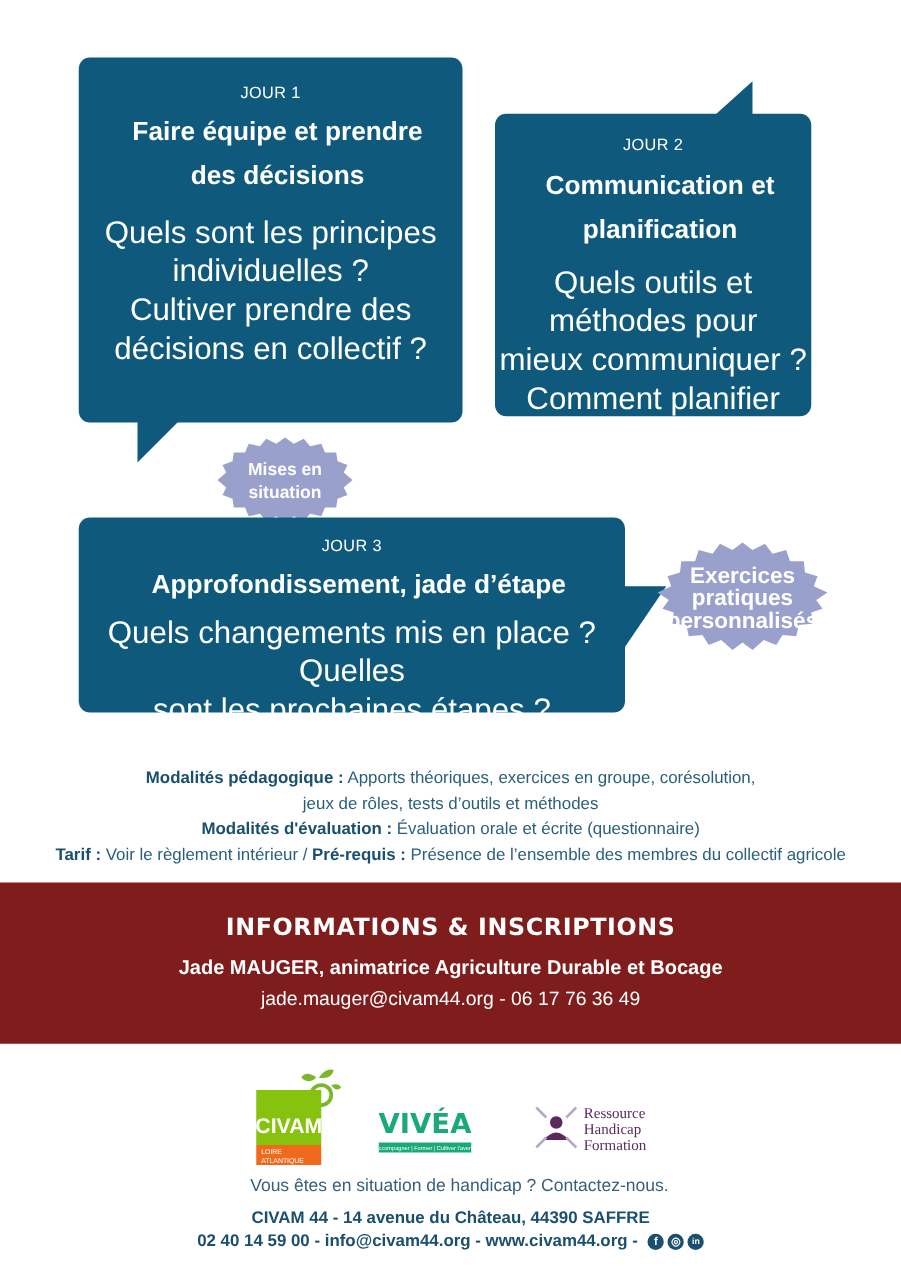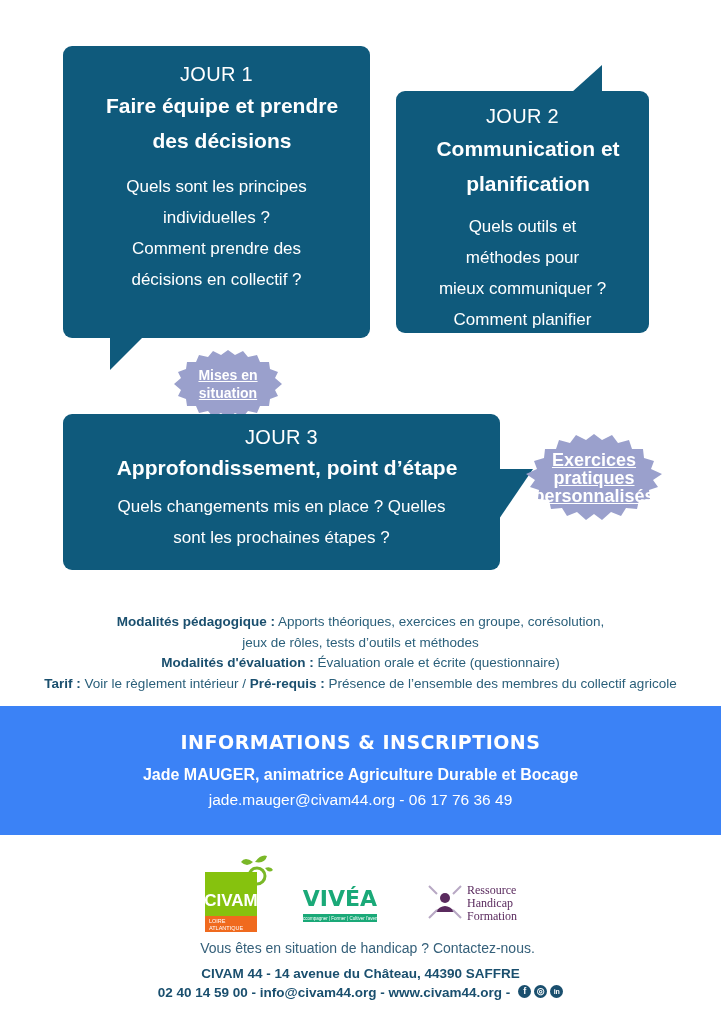--- a/index.html
+++ b/index.html
@@ -4,88 +4,88 @@
 <style>
   * { box-sizing: border-box; margin: 0; padding: 0; }
   html, body { width: 721px; height: 1024px; background: #ffffff; overflow: hidden; }
   body { position: relative; font-family: "Liberation Sans", sans-serif; color: #1f5a78; }
 
   .bubble {
     position: absolute; background: #0f5a7c; color: #ffffff; border-radius: 9px;
     text-align: center;
   }
   .bubble .tail { position: absolute; width: 0; height: 0; }
-  .bubble .day { font-size: 20px; letter-spacing: 0.3px; }
+  .bubble .day { font-size: 13px; letter-spacing: 0.3px; }
   .bubble .title { font-weight: bold; font-size: 21px; line-height: 35px; padding-left: 11px; }
-  .bubble .q { font-size: 17px; line-height: 31px; }
+  .bubble .q { font-size: 25px; line-height: 31px; }
 
   #b1 { left: 63px; top: 46px; width: 307px; height: 292px; padding-top: 18px; }
   #b1 .tail { left: 47px; bottom: -32px; border-top: 33px solid #0f5a7c; border-right: 33px solid transparent; border-left: 0 solid transparent; }
   #b1 .day { line-height: 20px; margin-bottom: 4px; }
   #b1 .title { margin-bottom: 13px; }
 
   #b2 { left: 396px; top: 91px; width: 253px; height: 242px; padding-top: 14px; }
   #b2 .tail { right: 47px; top: -26px; border-bottom: 27px solid #0f5a7c; border-left: 30px solid transparent; }
   #b2 .day { line-height: 22px; margin-bottom: 4px; }
   #b2 .title { margin-bottom: 10px; }
 
   #b3 { left: 63px; top: 414px; width: 437px; height: 156px; padding-top: 13px; }
   #b3 .tail { right: -33px; top: 55px; border-left: 34px solid #0f5a7c; border-top: 0 solid transparent; border-bottom: 50px solid transparent; }
   #b3 .day { line-height: 20px; margin-bottom: 3px; }
   #b3 .title { margin-bottom: 6px; }
 
   .seal {
     position: absolute; display: flex; align-items: center; justify-content: center;
-    text-align: center; color: #ffffff; font-weight: bold; font-size: 14px; line-height: 18px; text-decoration: underline;
+    text-align: center; color: #ffffff; font-weight: bold; font-size: 14px; line-height: 18px;
   }
   .seal svg { position: absolute; left: 0; top: 0; }
   .seal span { position: relative; z-index: 1; }
   #seal1 { left: 173px; top: 348px; width: 110px; height: 72px; }
   #seal2 { left: 522px; top: 432px; width: 144px; height: 92px; font-size: 18px; }
 
   .modal {
     position: absolute; left: 0; top: 612px; width: 721px; text-align: center;
     font-size: 13.5px; line-height: 20.5px; color: #2a5f7a;
   }
   .modal b { color: #1a4f6e; }
 
   .green {
-    position: absolute; left: 0; top: 706px; width: 721px; height: 129px; background: #3b82f6;
+    position: absolute; left: 0; top: 706px; width: 721px; height: 129px; background: #7f1d1d;
     text-align: center; color: #ffffff;
   }
   .green .head { font-family: "DejaVu Sans", sans-serif; font-weight: bold; font-size: 19px; margin-top: 25px; letter-spacing: 0.5px; }
   .green .person { font-weight: bold; font-size: 16px; margin-top: 13px; }
   .green .contact { font-size: 15.5px; margin-top: 7px; }
 
   .logos { position: absolute; top: 850px; left: 0; width: 721px; height: 85px; }
   .logo-civam { position: absolute; left: 203px; top: 0; width: 70px; height: 82px; }
   .logo-vivea { position: absolute; left: 300px; top: 28px; width: 80px; height: 48px; }
   .logo-rhf { position: absolute; left: 425px; top: 30px; width: 110px; height: 45px; }
 
   .footer { position: absolute; left: 0; top: 940px; width: 721px; text-align: center; }
   .footer .handicap { font-size: 14px; color: #35607a; margin-left: 14px; }
   .footer .addr { font-weight: bold; font-size: 13.5px; color: #1a4f6e; margin-top: 10px; }
-  .footer .line2 { font-weight: bold; font-size: 13.5px; color: #1a4f6e; margin-top: 4px; display: inline-flex; align-items: flex-start; gap: 4px; }
+  .footer .line2 { font-weight: bold; font-size: 13.5px; color: #1a4f6e; margin-top: 4px; display: inline-flex; align-items: flex-end; gap: 4px; }
   .social { display: inline-flex; gap: 3px; margin-left: 4px; }
   .social .ic { width: 13px; height: 13px; border-radius: 50%; background: #1a4f6e; color: #fff; font-size: 9px; line-height: 13px; text-align: center; font-weight: bold; }
 </style>
 </head>
 <body>
 
 <div class="bubble" id="b1">
   <div class="tail"></div>
   <div class="day">JOUR 1</div>
   <div class="title">
     <div>Faire équipe et prendre</div>
     <div>des décisions</div>
   </div>
   <div class="q">
     <div>Quels sont les principes</div>
     <div>individuelles ?</div>
-    <div>Comment prendre des</div>
+    <div>Cultiver prendre des</div>
     <div>décisions en collectif ?</div>
   </div>
 </div>
 
 <div class="bubble" id="b2">
   <div class="tail"></div>
   <div class="day">JOUR 2</div>
   <div class="title">
     <div>Communication et</div>
     <div>planification</div>
@@ -107,21 +107,21 @@
   <span>
     <div>Mises en</div>
     <div>situation</div>
   </span>
 </div>
 
 <div class="bubble" id="b3">
   <div class="tail"></div>
   <div class="day">JOUR 3</div>
   <div class="title">
-    <div>Approfondissement, point d’étape</div>
+    <div>Approfondissement, jade d’étape</div>
   </div>
   <div class="q">
     <div>Quels changements mis en place ? Quelles</div>
     <div>sont les prochaines étapes ?</div>
   </div>
 </div>
 
 <div class="seal" id="seal2">
   <svg width="144" height="92" viewBox="0 0 144 92">
     <polygon fill="#9aa0cc" points="72,2 80,8 90,3 96,11 107,8 110,17 121,17 122,26 132,29 129,37 140,42 131,48 136,55 127,58 128,67 117,68 115,77 104,76 99,84 89,80 80,88 72,82 64,88 55,80 45,84 40,76 29,77 27,68 16,67 17,58 8,55 13,48 4,42 15,37 12,29 22,26 23,17 34,17 37,8 48,11 54,3 64,8"></polygon>

